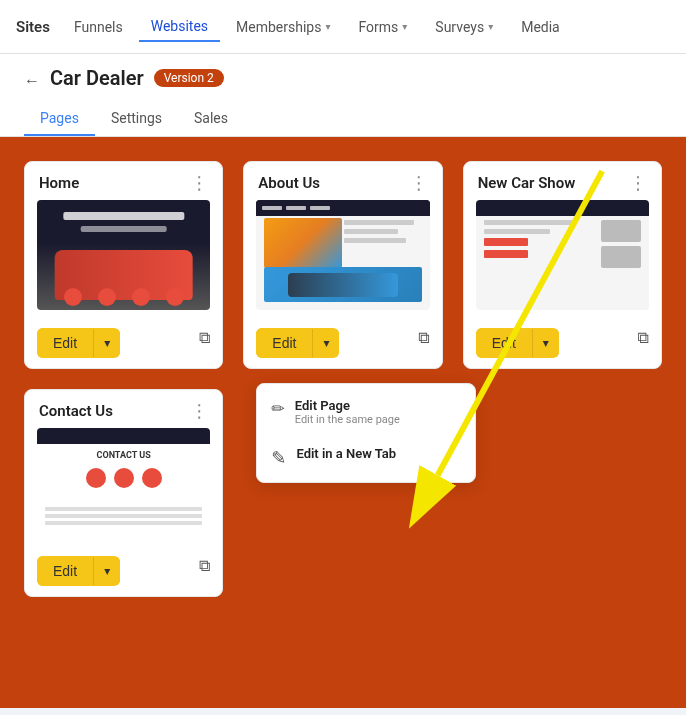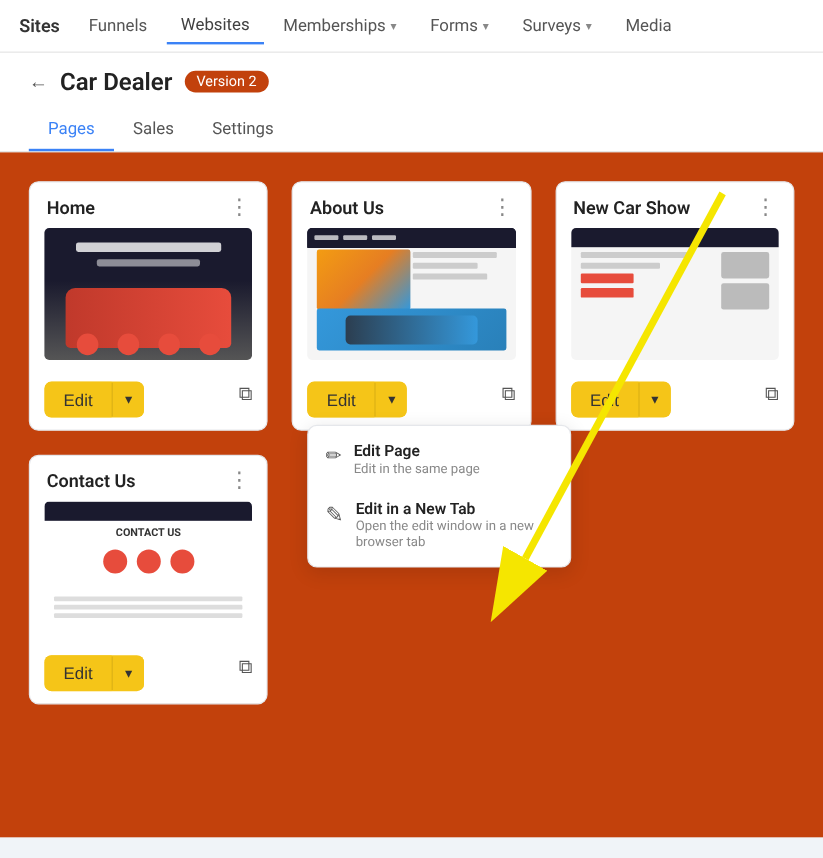--- a/index.html
+++ b/index.html
@@ -5,39 +5,39 @@
     * { box-sizing: border-box; margin: 0; padding: 0; }
     body { font-family: -apple-system, BlinkMacSystemFont, 'Segoe UI', Roboto, sans-serif; background: #f0f4f8; color: #333; font-size: 14px; }
 
     
     .top-nav {
       background: #fff;
       border-bottom: 1px solid #e0e0e0;
       padding: 0 16px;
       display: flex;
       align-items: center;
-      height: 44px;
+      height: 54px;
       gap: 4px;
     }
     .top-nav .sites-label {
       font-weight: 600;
       font-size: 15px;
       color: #333;
       margin-right: 8px;
     }
     .nav-item {
       padding: 6px 12px;
       cursor: pointer;
       color: #555;
       font-size: 14px;
       border-radius: 4px;
       display: flex; align-items: center; gap: 4px;
     }
     .nav-item.active {
-      color: #404040;
+      color: #1d4ed8;
       border-bottom: 2px solid #3b82f6;
       border-radius: 0;
     }
     .nav-item .chevron { font-size: 10px; color: #888; }
 
     
     .sub-header {
       background: #fff;
       padding: 12px 24px 0;
       border-bottom: 1px solid #e0e0e0;
@@ -258,24 +258,24 @@
   <div class="breadcrumb-row">
     <span class="back-arrow">←</span>
     <span class="page-title">Car Dealer</span>
     <span class="version-badge">Version 2</span>
   </div>
   <div class="sub-tabs">
     <div class="sub-tab active">
       <span>Pages</span>
     </div>
     <div class="sub-tab">
-      <span>Sales</span>
+      <span>Settings</span>
     </div>
     <div class="sub-tab">
-      <span>Settings</span>
+      <span>Sales</span>
     </div>
   </div>
 </div>
 
 <div class="main-content">
   <div class="pages-area">
 
     <svg class="arrow-svg" viewBox="0 0 640 430" xmlns="http://www.w3.org/2000/svg" preserveAspectRatio="none">
       <defs>
         <marker id="arrowhead" markerWidth="10" markerHeight="7" refX="0" refY="3.5" orient="auto">
@@ -345,21 +345,20 @@
               <span class="dropdown-item-icon">✏</span>
               <div class="dropdown-item-text">
                 <div class="title">Edit Page</div>
                 <div class="subtitle">Edit in the same page</div>
               </div>
             </div>
             <div class="dropdown-item">
               <span class="dropdown-item-icon" style="font-size:18px;">✎</span>
               <div class="dropdown-item-text">
                 <div class="title">Edit in a New Tab</div>
-                <div class="subtitle">Open the edit window in a new browser tab</div>
               </div>
             </div>
           </div>
         </div>
       </div>
 
       <div class="page-card" style="overflow:hidden;">
         <div class="card-header">
           <span class="card-title">New Car Show</span>
           <span class="three-dots">⋮</span>

